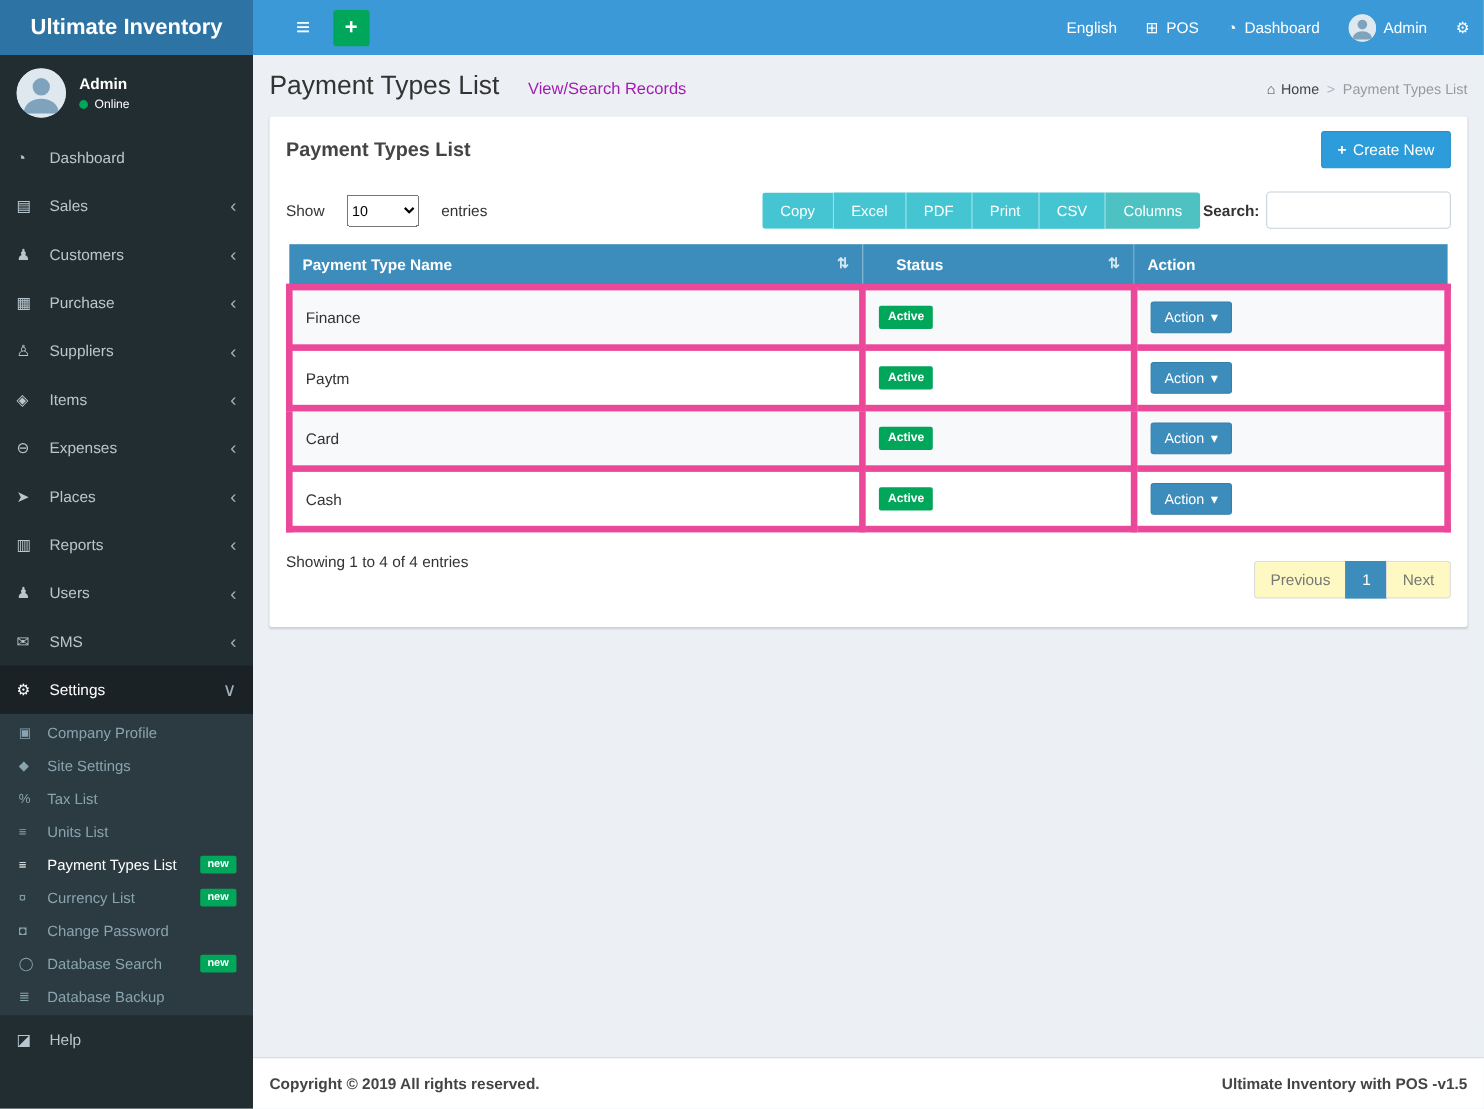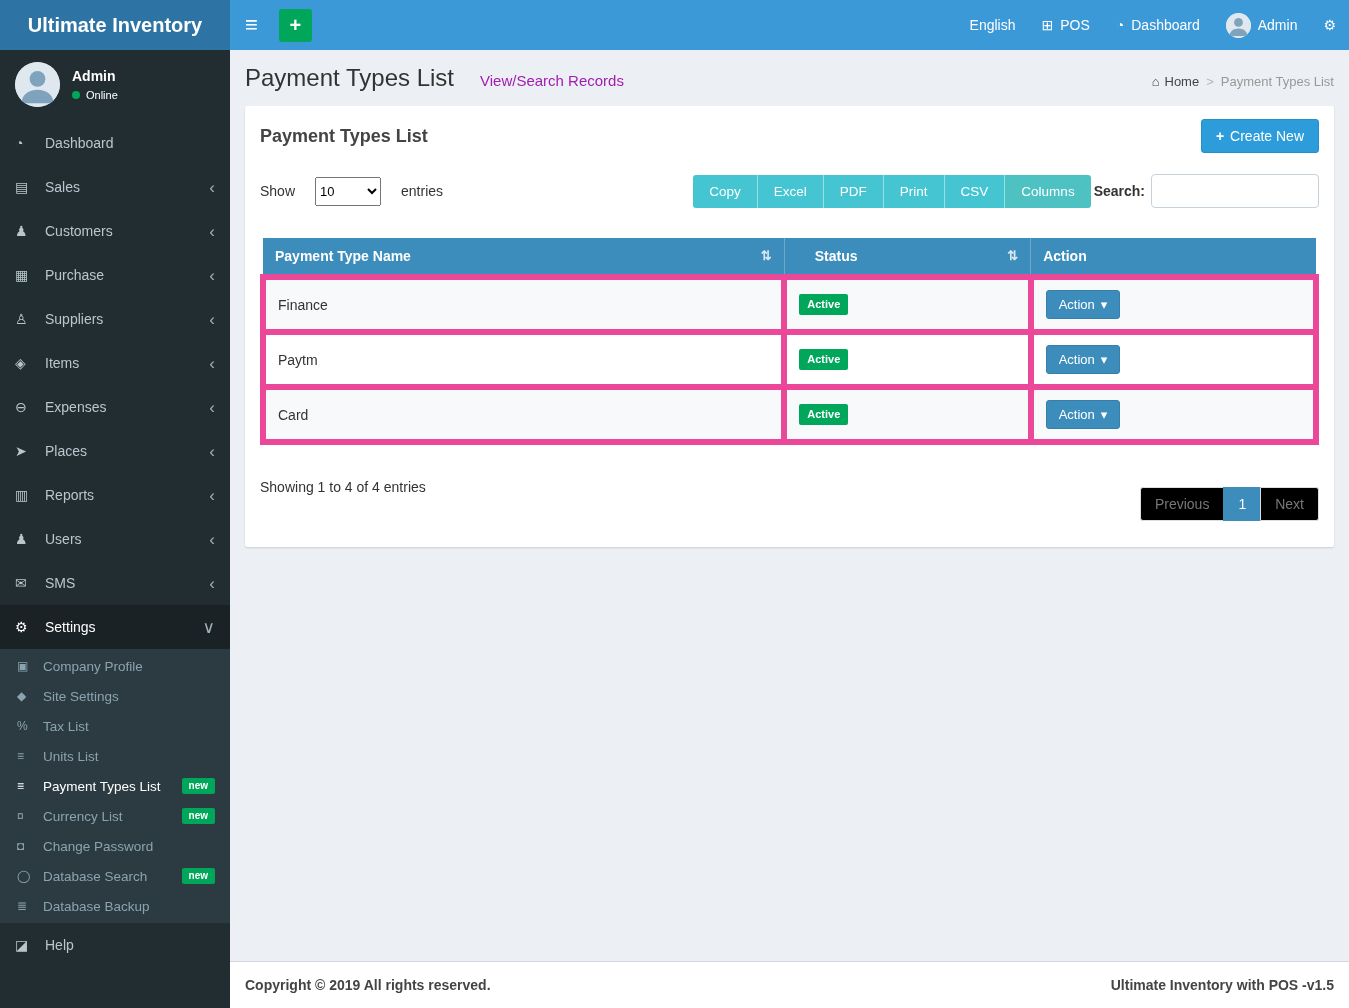--- a/index.html
+++ b/index.html
@@ -1,20 +1,20 @@
 <!DOCTYPE html>
 <html><head>
 <meta charset="utf-8">
 <style>
   * { box-sizing: border-box; margin: 0; padding: 0; }
   html, body { width: 1349px; height: 1008px; overflow: hidden; }
   body { font-family: "Liberation Sans", sans-serif; font-size: 14px; color: #333; background: #ecf0f5; }
 
   
-  .topbar { display: flex; height: 50px; background: #3b99d8; }
+  .topbar { display: flex; height: 50px; background: #3b99d8; gap: 24px; }
   .logo { width: 230px; flex-shrink: 0; background: #2d74a4; color: #fff; font-size: 20px; font-weight: bold;
           display: flex; align-items: center; justify-content: center; }
   .nav-left { display: flex; align-items: center; }
   .toggle { color: #fff; font-size: 22px; padding: 0 15px; height: 50px; display: flex; align-items: center; cursor: pointer; }
   .add-btn { width: 33px; height: 33px; background: #00a65a; color: #fff; border: none; border-radius: 3px;
              font-size: 20px; font-weight: bold; margin-left: 6px; display: flex; align-items: center; justify-content: center; cursor: pointer; }
   .nav-right { margin-left: auto; display: flex; align-items: center; }
   .nav-item { color: #fff; padding: 0 13px; height: 50px; display: flex; align-items: center; gap: 7px; font-size: 14px; cursor: pointer; }
   .nav-item .ni-icon { font-size: 14px; }
   .nav-avatar { width: 25px; height: 25px; border-radius: 50%; overflow: hidden; background: #dfe8ee; }
@@ -67,40 +67,40 @@
   .btn-export { background: #45c5d2; color: #fff; border: none; border-right: 1px solid rgba(255,255,255,.45);
                 padding: 9px 16px; font-size: 13.5px; cursor: pointer; font-family: "Liberation Sans", sans-serif; }
   .btn-export.first { border-radius: 3px 0 0 3px; }
   .btn-export.columns { background: #4ec2c2; border-right: none; border-radius: 0 3px 3px 0; }
   .search { display: flex; align-items: center; gap: 6px; margin-left: 3px; }
   .search label { font-weight: bold; color: #333; }
   .search input { width: 168px; height: 34px; border: 1px solid #c6d2da; border-radius: 4px; padding: 0 9px; font-size: 14px;
                   font-family: "Liberation Sans", sans-serif; }
 
   
-  table { width: calc(100% - 30px); margin: 16px 15px; border-collapse: collapse; }
+  table { width: calc(100% - 30px); margin: 0 15px; border-collapse: collapse; }
   thead th { background: #3c8dbc; color: #fff; text-align: left; font-size: 14px; font-weight: bold;
              padding: 10px 12px; border-right: 1px solid rgba(255,255,255,.25); cursor: pointer; }
   thead th:last-child { border-right: none; }
   th .sort { float: right; opacity: .8; font-size: 13px; }
   tbody td { padding: 0 12px; border: 6px solid #ec4899; font-size: 14px; color: #333; vertical-align: middle; }
   tbody tr:nth-child(odd) { background: #f7f9fa; }
   .col-name { width: 49.5%; } .col-status { width: 23.4%; padding-left: 30px; } .col-action { width: 27.1%; }
   .badge-active { background: #00a65a; color: #fff; font-size: 11px; font-weight: bold; padding: 3px 8px;
                   border-radius: 2px; display: inline-block; line-height: 1.3; }
   .btn-action { background: #3c8dbc; border: 1px solid #367fa9; color: #fff; border-radius: 3px; padding: 6px 12px;
                 font-size: 13px; cursor: pointer; display: inline-flex; gap: 6px; align-items: center;
                 font-family: "Liberation Sans", sans-serif; }
   td.action-cell { padding-top: 10px; padding-bottom: 10px; }
 
   
   .table-footer { display: flex; padding: 14px 15px 18px; align-items: flex-start; }
   .info { color: #333; padding-top: 4px; }
   .pagination { margin-left: auto; margin-top: 12px; display: flex; }
-  .page-btn { padding: 8px 14px; border: 1px solid #ddd; background: #000000; color: #777; font-size: 14px; cursor: pointer;
+  .page-btn { padding: 8px 14px; border: 1px solid #ddd; background: #fef9c3; color: #777; font-size: 14px; cursor: pointer;
               font-family: "Liberation Sans", sans-serif; }
   .page-btn.prev { border-radius: 3px 0 0 3px; }
   .page-btn.active { background: #3c8dbc; border-color: #3c8dbc; color: #fff; margin-left: -1px; }
   .page-btn.next { border-radius: 0 3px 3px 0; margin-left: -1px; }
 
   .spacer { flex: 1; }
 
   
   .footer { background: #fff; border-top: 1px solid #d2d6de; padding: 15px; display: flex; font-weight: bold; color: #444; }
   .footer .right { margin-left: auto; }
@@ -361,20 +361,30 @@
           <tr>
             <td>Card</td>
             <td><span class="badge-active">Active</span></td>
             <td class="action-cell">
               <button class="btn-action">
                 <span>Action</span>
                 <span>▾</span>
               </button>
             </td>
           </tr>
+          <tr>
+            <td>Cash</td>
+            <td><span class="badge-active">Active</span></td>
+            <td class="action-cell">
+              <button class="btn-action">
+                <span>Action</span>
+                <span>▾</span>
+              </button>
+            </td>
+          </tr>
         </tbody>
       </table>
 
       <div class="table-footer">
         <div class="info">Showing 1 to 4 of 4 entries</div>
         <div class="pagination">
           <button class="page-btn prev">Previous</button>
           <button class="page-btn active">1</button>
           <button class="page-btn next">Next</button>
         </div>

